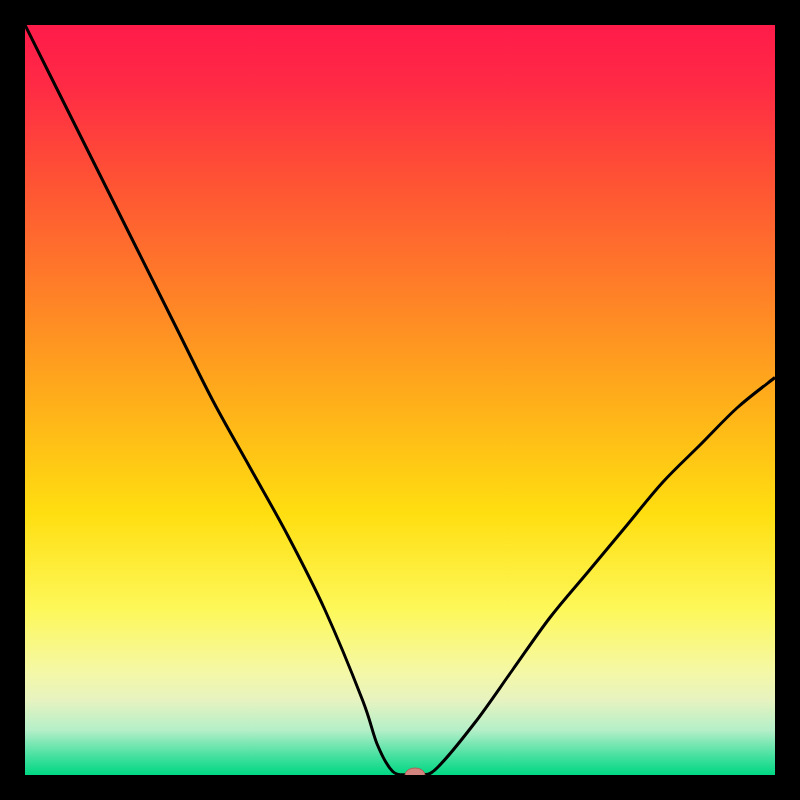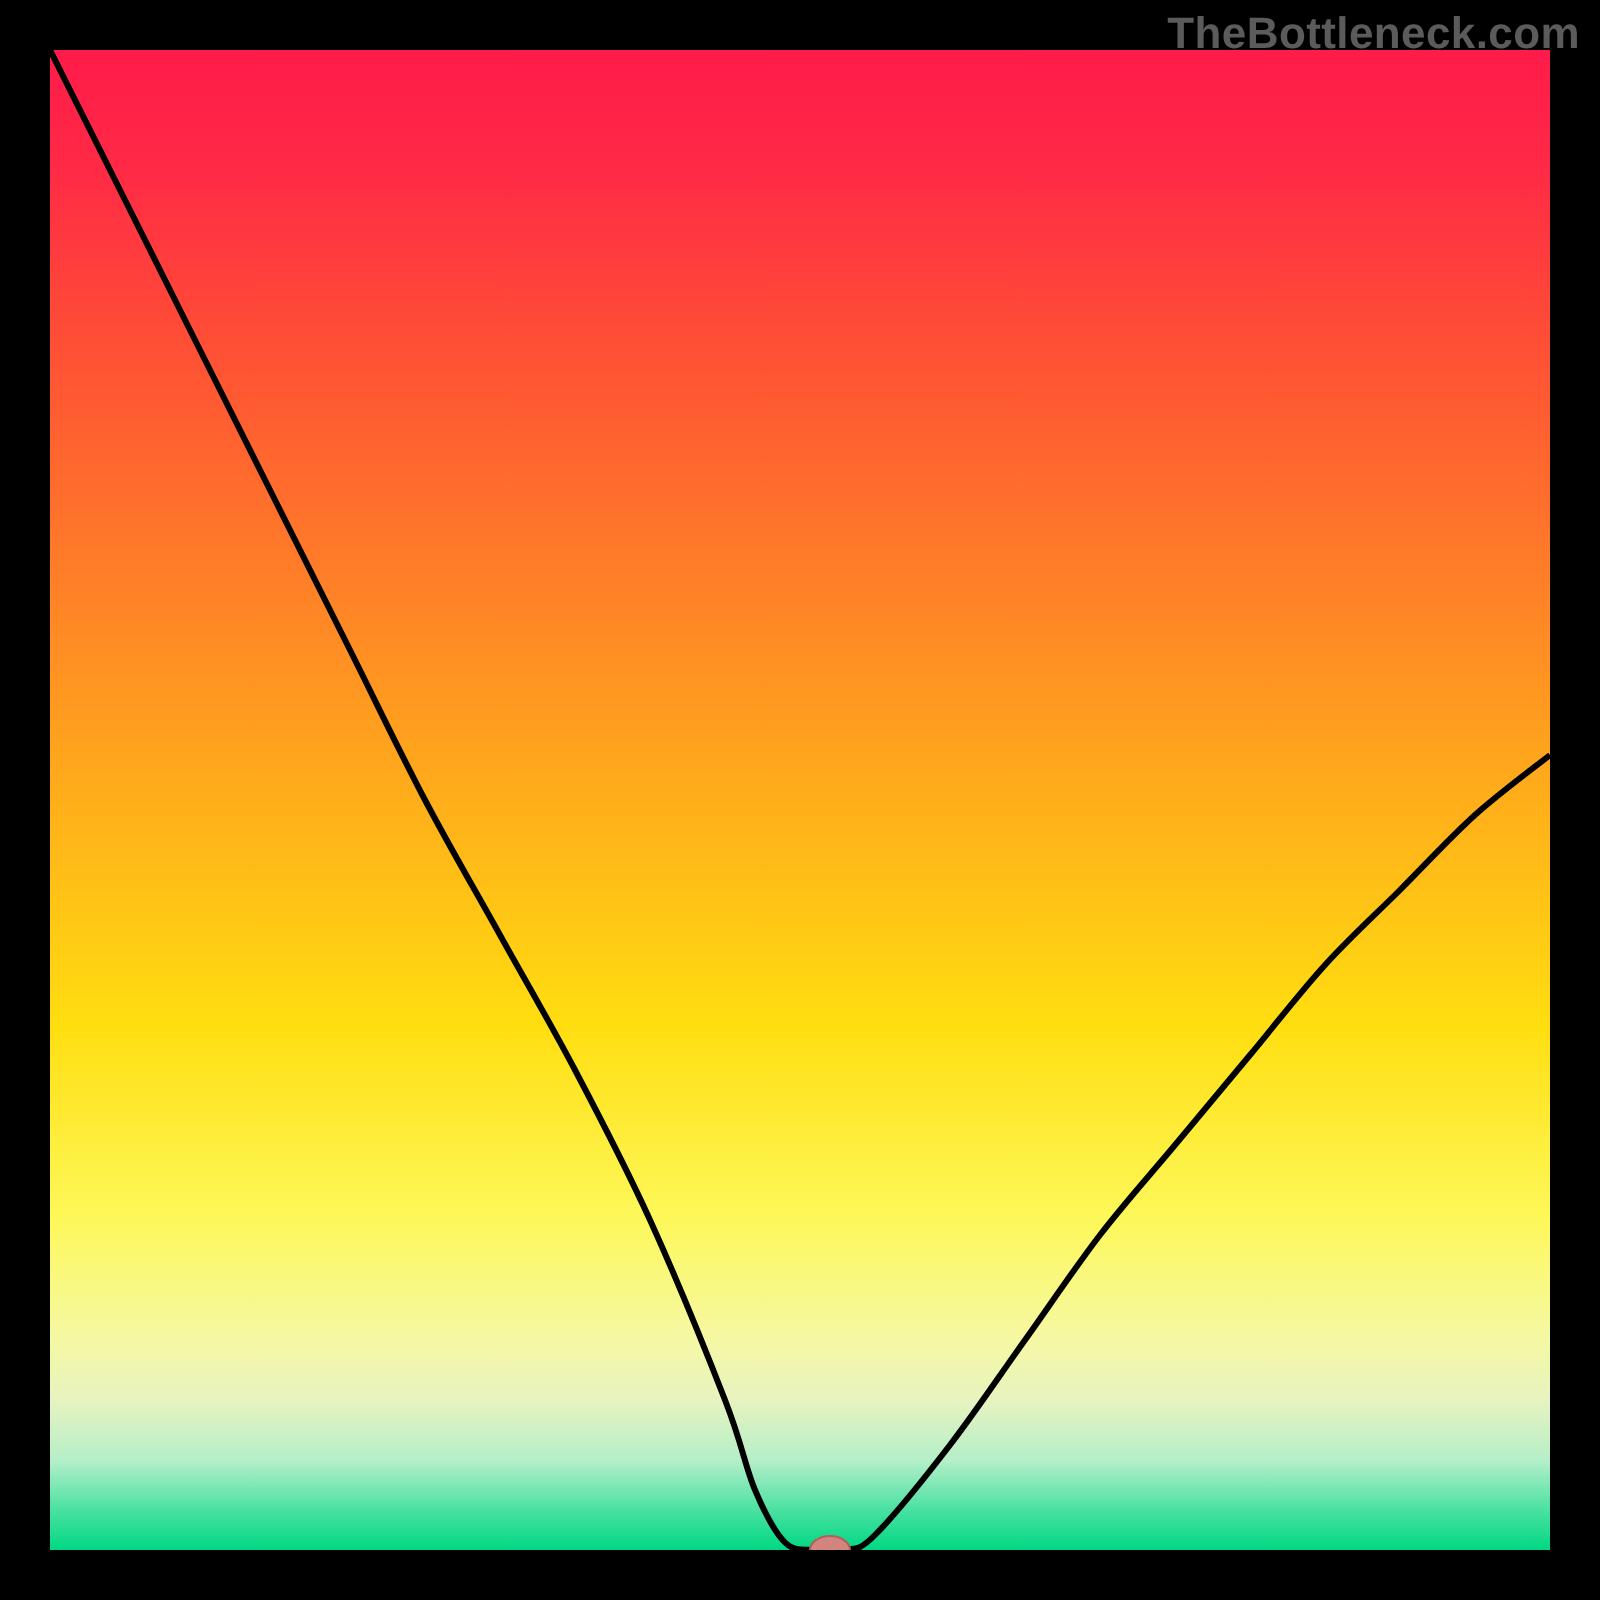--- a/index.html
+++ b/index.html
@@ -38,21 +38,20 @@
   .plot svg {
     display: block;
     width: 100%;
     height: 100%;
   }
 </style>
 </head>
 <body>
 
 <div class="frame">
-  <div class="watermark">TheBottleneck.com</div>
 
   <div class="plot">
     <svg viewBox="0 0 750 750" preserveAspectRatio="none">
       <defs>
         <linearGradient id="bg-grad" x1="0" y1="0" x2="0" y2="1">
             <stop offset="0.00%" stop-color="#ff1b4a"></stop>
             <stop offset="8.00%" stop-color="#ff2a45"></stop>
             <stop offset="20.00%" stop-color="#ff5035"></stop>
             <stop offset="35.00%" stop-color="#ff7e28"></stop>
             <stop offset="50.00%" stop-color="#ffae1a"></stop>

